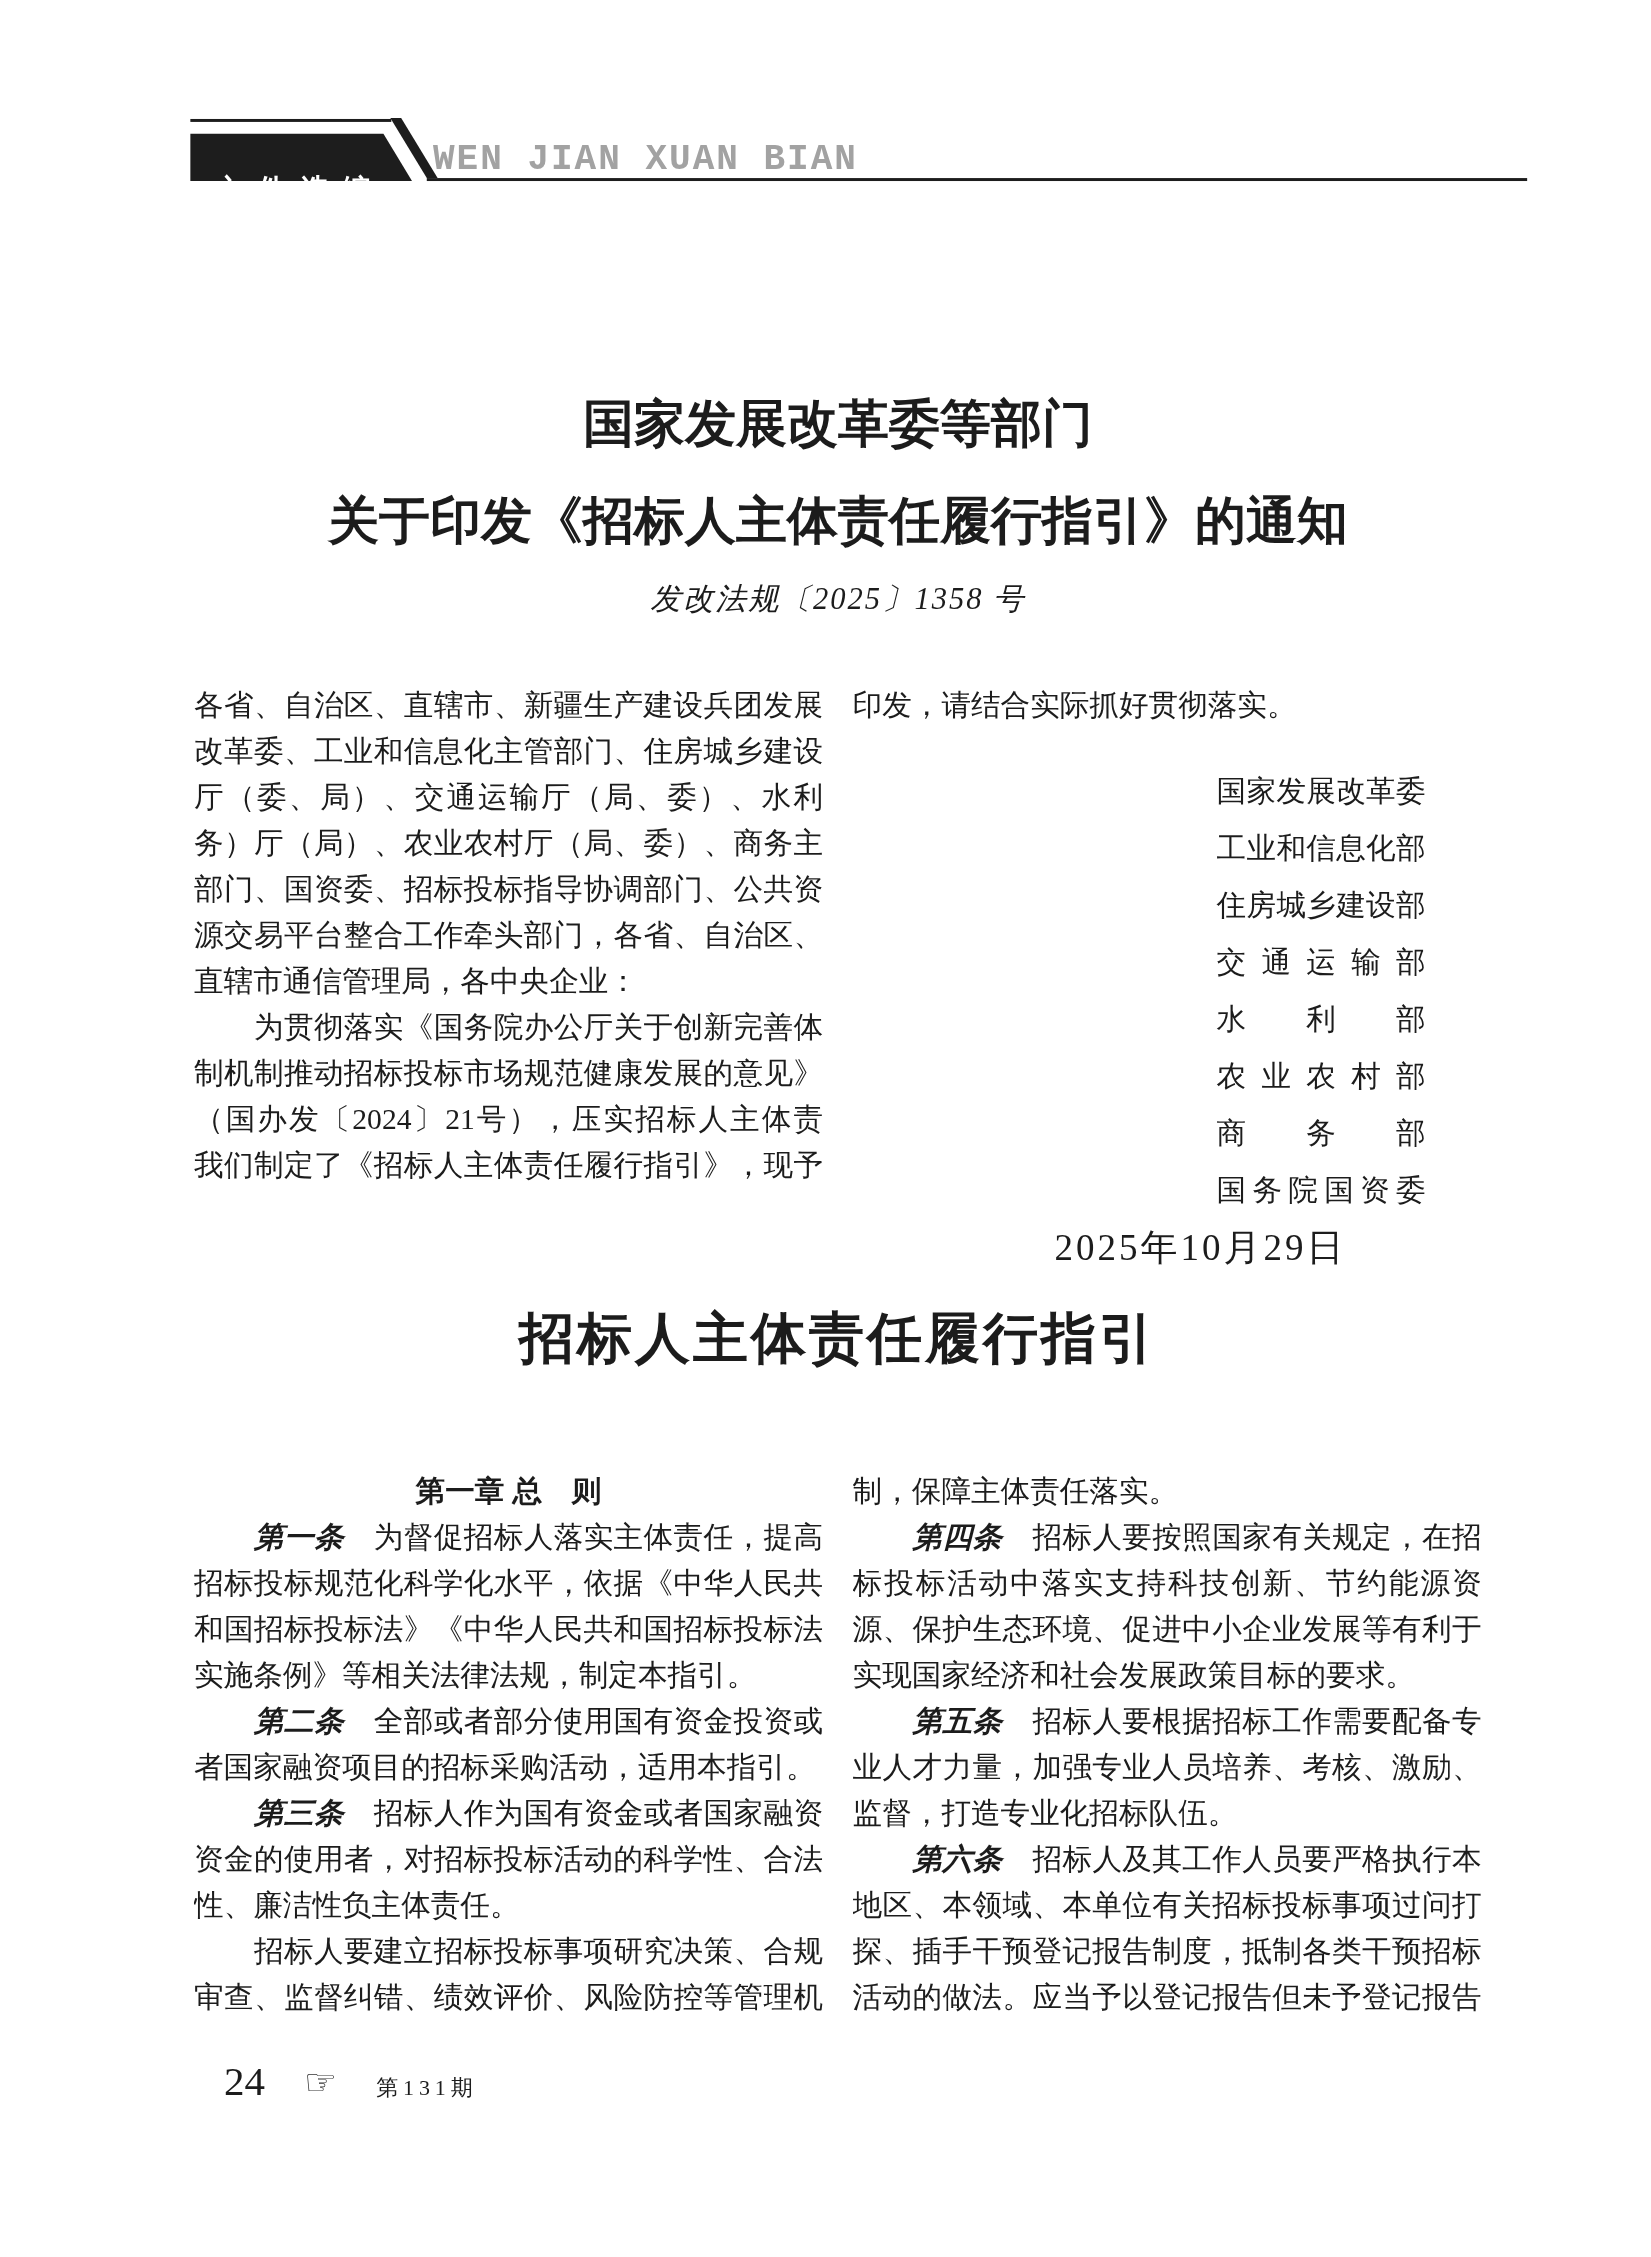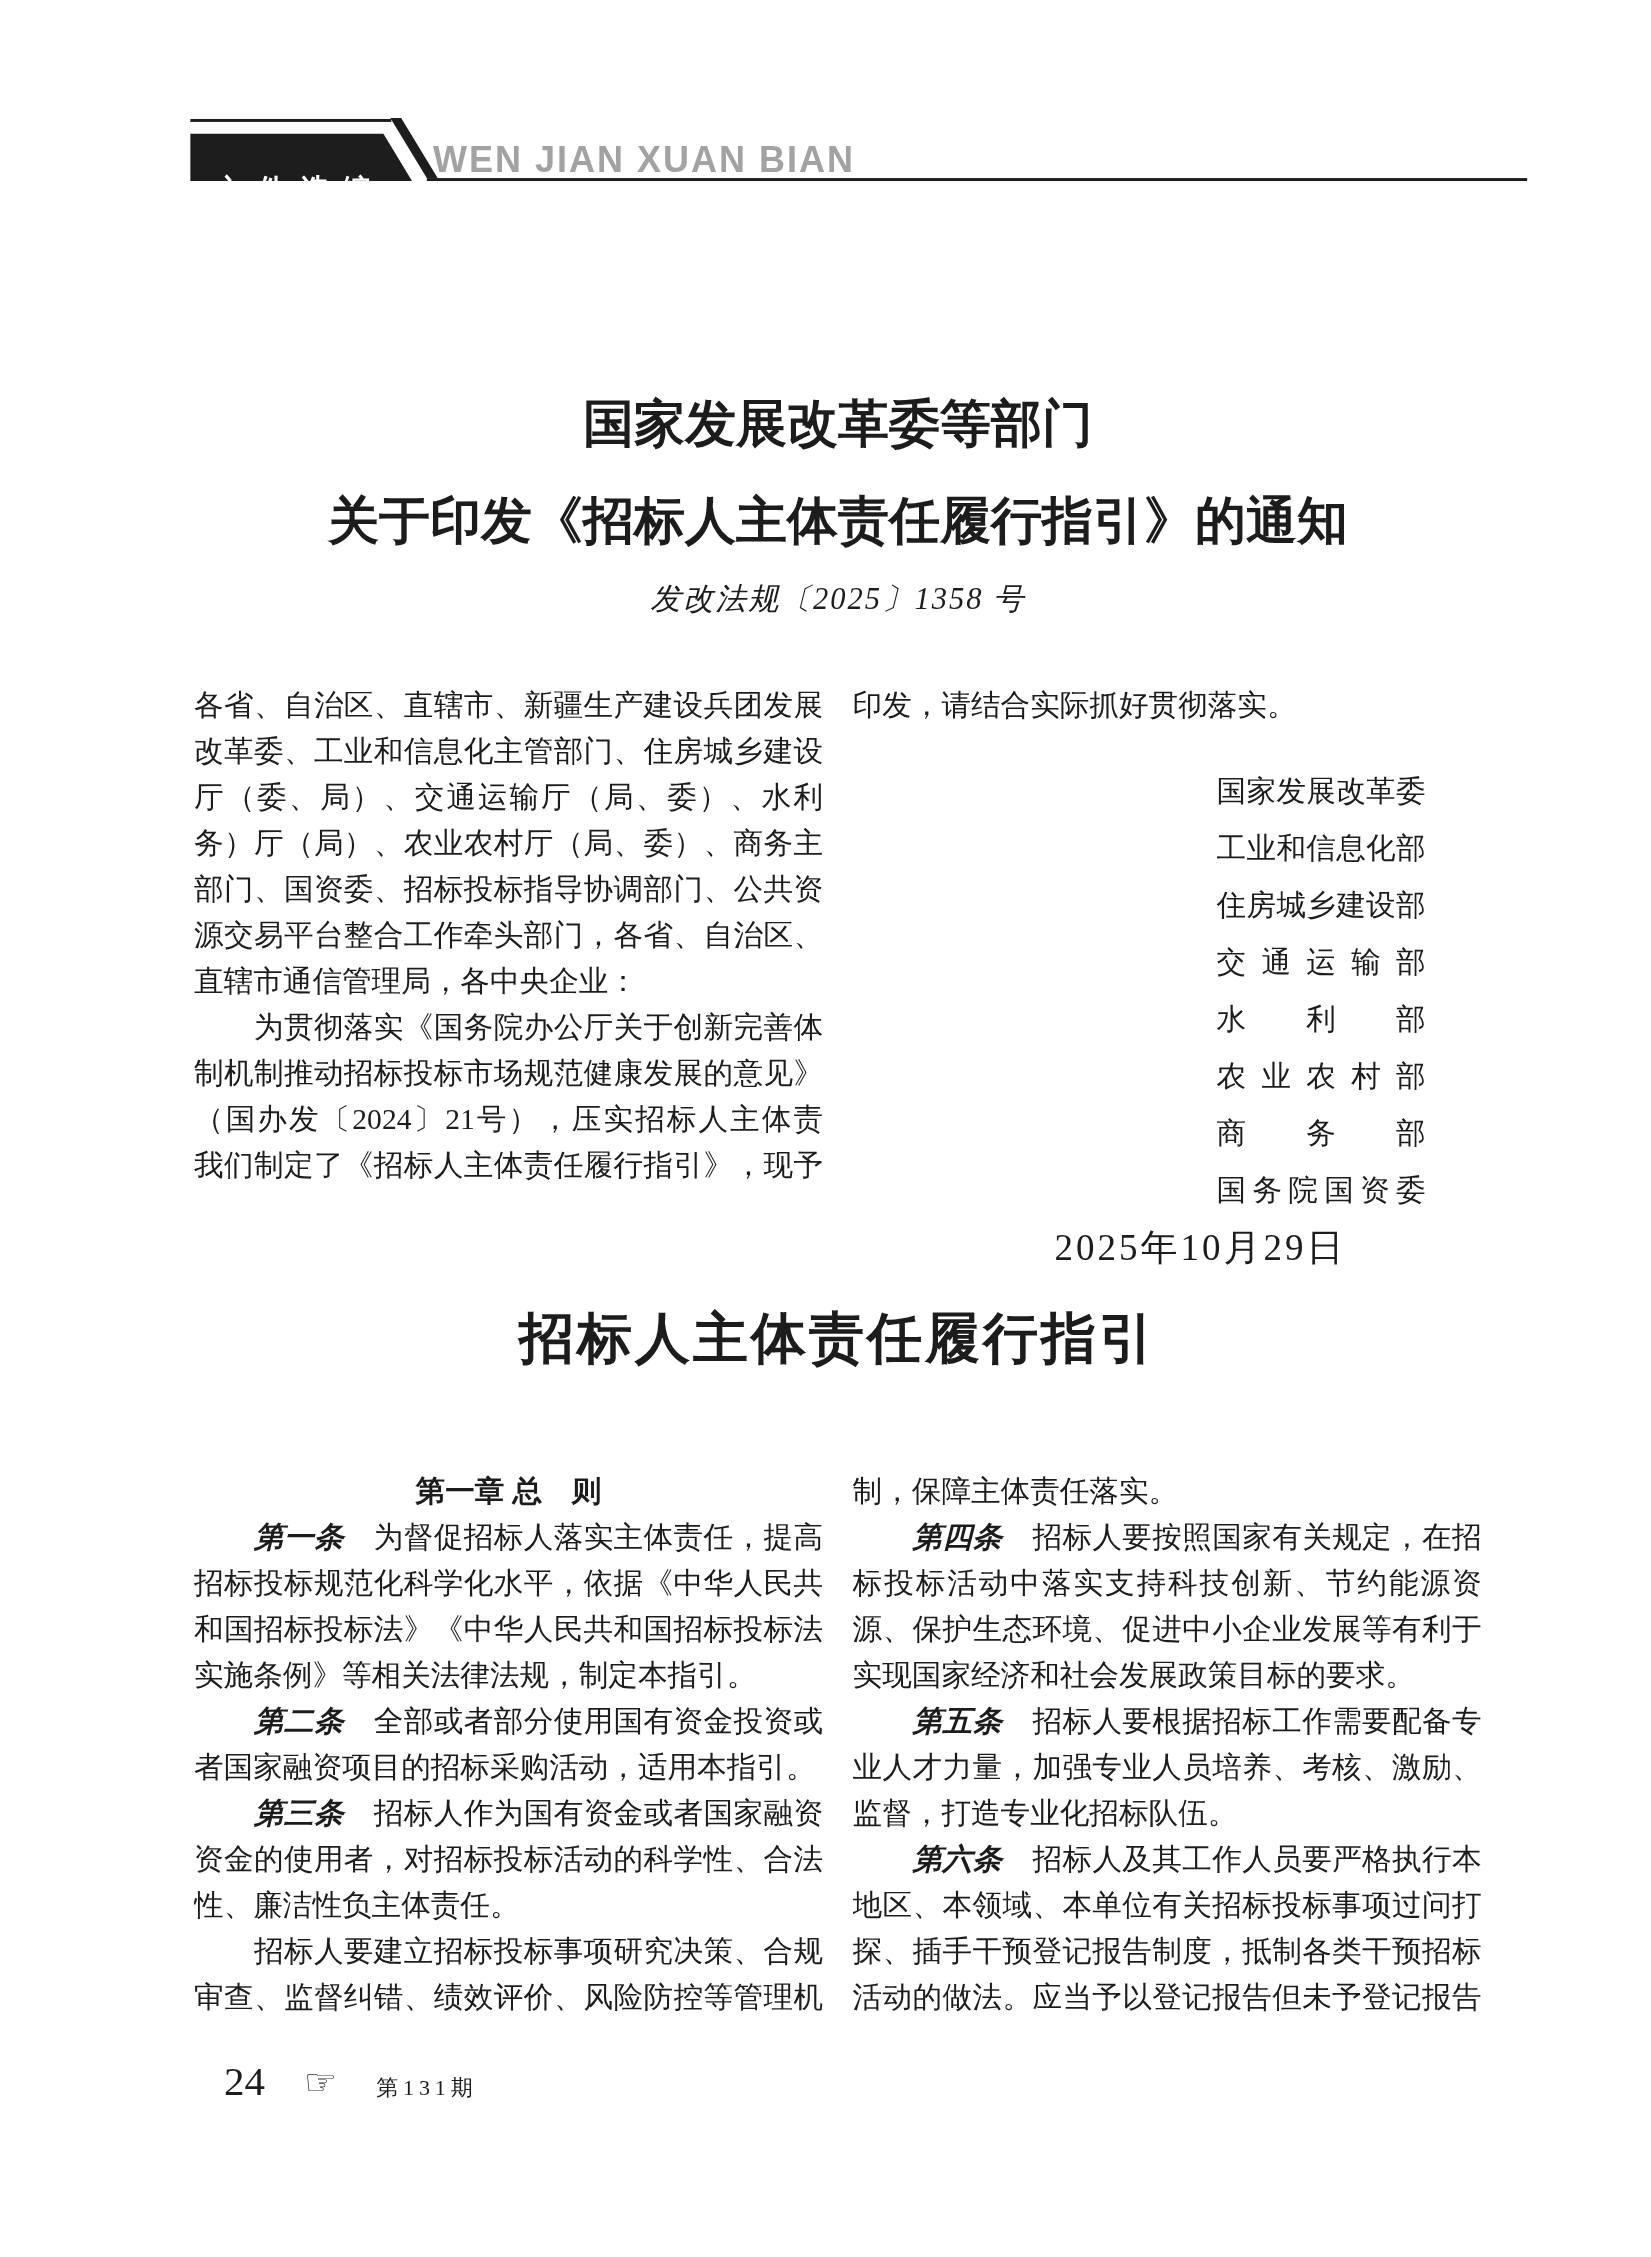--- a/index.html
+++ b/index.html
@@ -5,21 +5,21 @@
   html,body{margin:0;padding:0;background:#e8e8e8;}
   .page{position:relative;width:1652px;height:2258px;margin:0 auto;background:#ffffff;
         font-family:"Liberation Serif","DejaVu Serif",serif;color:#1c1c1c;overflow:hidden;}
 
   
   .hdr-svg{position:absolute;left:148px;top:108px;}
   .badge-label{position:absolute;left:215px;top:134px;height:47px;line-height:47px;
                font-family:"Liberation Sans","DejaVu Sans",sans-serif;font-weight:700;
                font-size:28.6px;letter-spacing:13.8px;color:#ffffff;margin-top:32px;}
   .pinyin{position:absolute;left:433px;top:142px;line-height:36px;
-          font-family:Liberation Sans, sans-serif;font-weight:700;
+          font-family:Liberation Mono, monospace;font-weight:700;
           font-size:36px;letter-spacing:2px;color:#a2a2a2;}
 
   
   .title{position:absolute;left:194px;width:1288px;text-align:center;font-weight:700;}
   #t1{top:390px;font-size:51px;line-height:69px;}
   #t2{top:487px;font-size:51px;line-height:69px;}
   #docnum{top:579px;font-size:30.5px;font-weight:400;font-style:italic;letter-spacing:2px;}
   #t3{top:1302px;font-size:55px;line-height:73px;letter-spacing:3px;}
 
   

